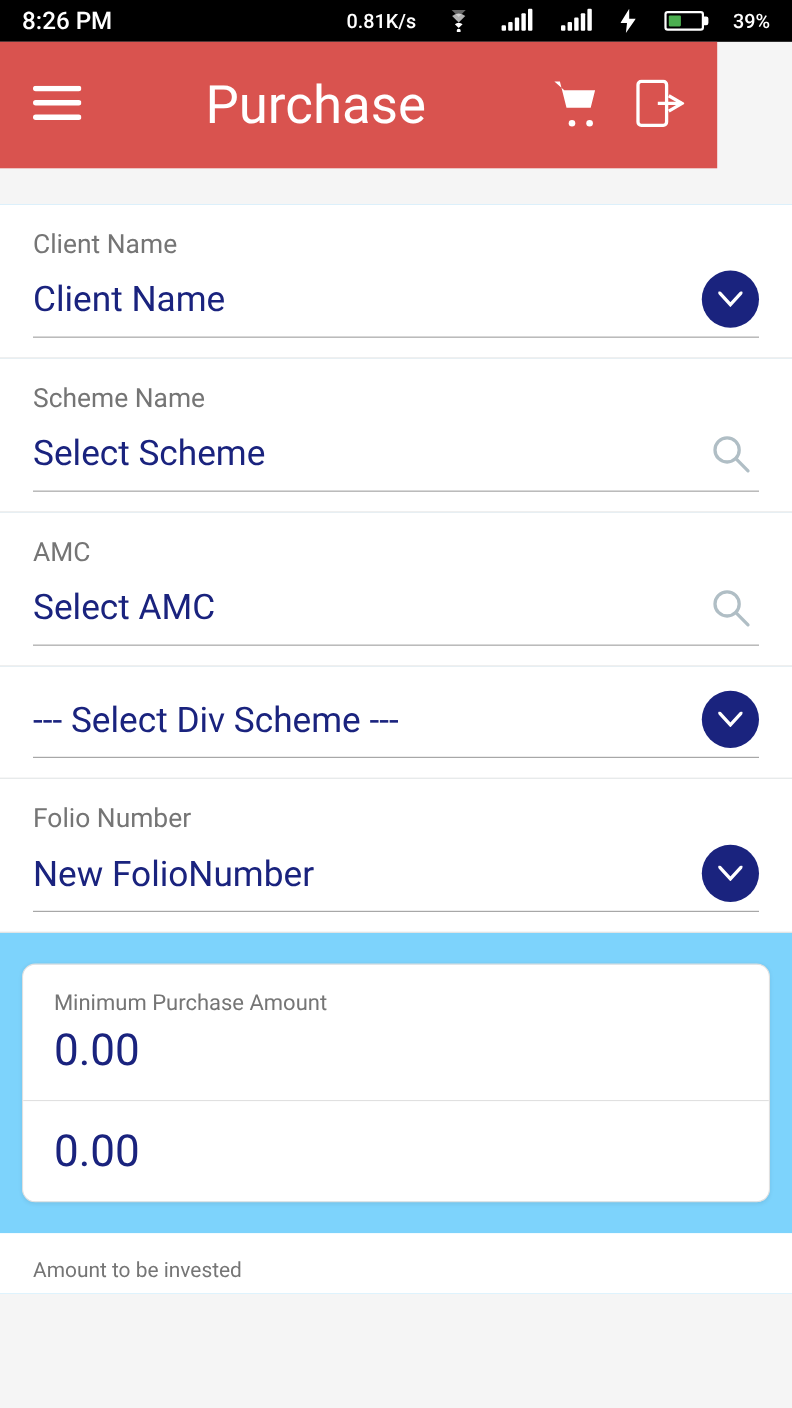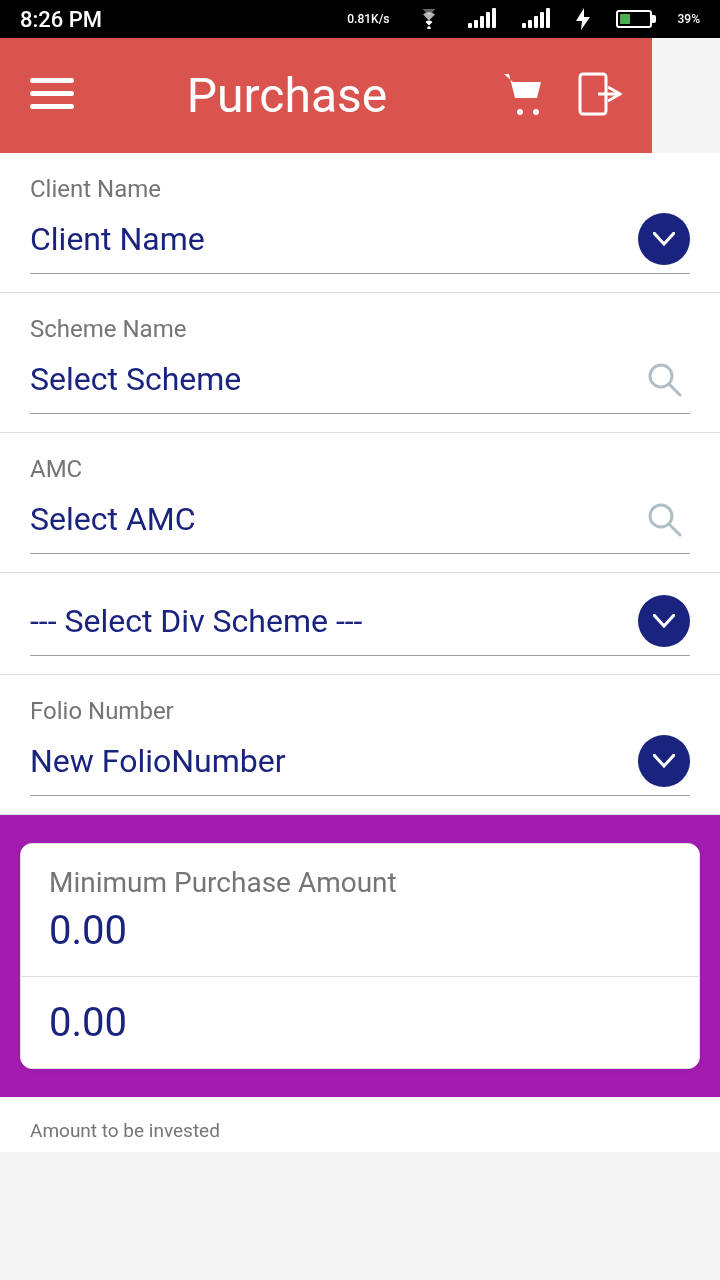--- a/index.html
+++ b/index.html
@@ -23,21 +23,21 @@
       padding: 0 20px;
       color: #fff;
       font-size: 22px;
       font-weight: 500;
       text-align: center;
     }
     .status-right {
       display: flex;
       align-items: center;
       gap: 26px;
-      font-size: 12px;
+      font-size: 18px;
     }
     .battery-icon {
       display: flex;
       align-items: center;
       gap: 4px;
     }
     .battery-body {
       width: 36px;
       height: 18px;
       border: 2px solid #fff;
@@ -79,22 +79,23 @@
       font-weight: 400;
     }
     .header-icons {
       display: flex;
       align-items: center;
       gap: 30px;
     }
 
     
     .content {
-      background: #a21caf;
+      background: #7dd3fc;
       padding: 0;
+      margin-top: 33px;
     }
 
     
     .form-field {
       padding: 22px 30px 18px 30px;
       border-bottom: 1px solid #e0e0e0;
       background: #fff;
     }
     .field-label {
       font-size: 24px;
@@ -142,21 +143,21 @@
       background: #fff;
       box-shadow: 0 1px 4px rgba(0,0,0,0.08);
     }
     .info-card-row {
       padding: 22px 28px;
     }
     .info-card-row:not(:last-child) {
       border-bottom: 1px solid #e0e0e0;
     }
     .info-card-label {
-      font-size: 28px;
+      font-size: 20px;
       color: #757575;
       margin-bottom: 8px;
     }
     .info-card-value {
       font-size: 40px;
       color: #1a237e;
       font-weight: 400;
     }
 
     

